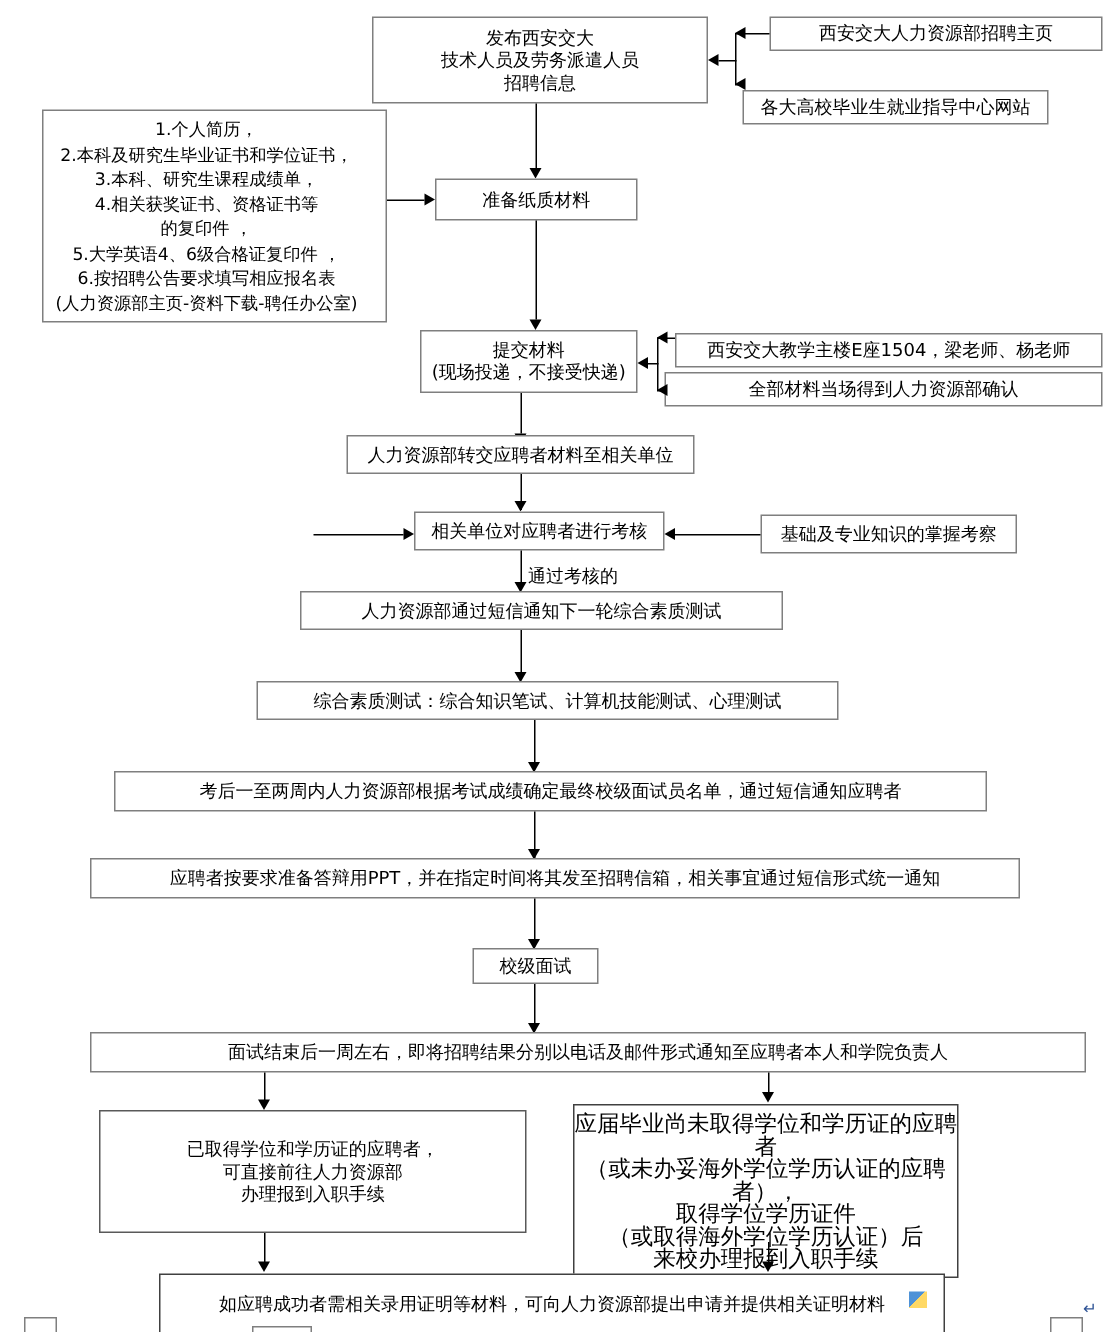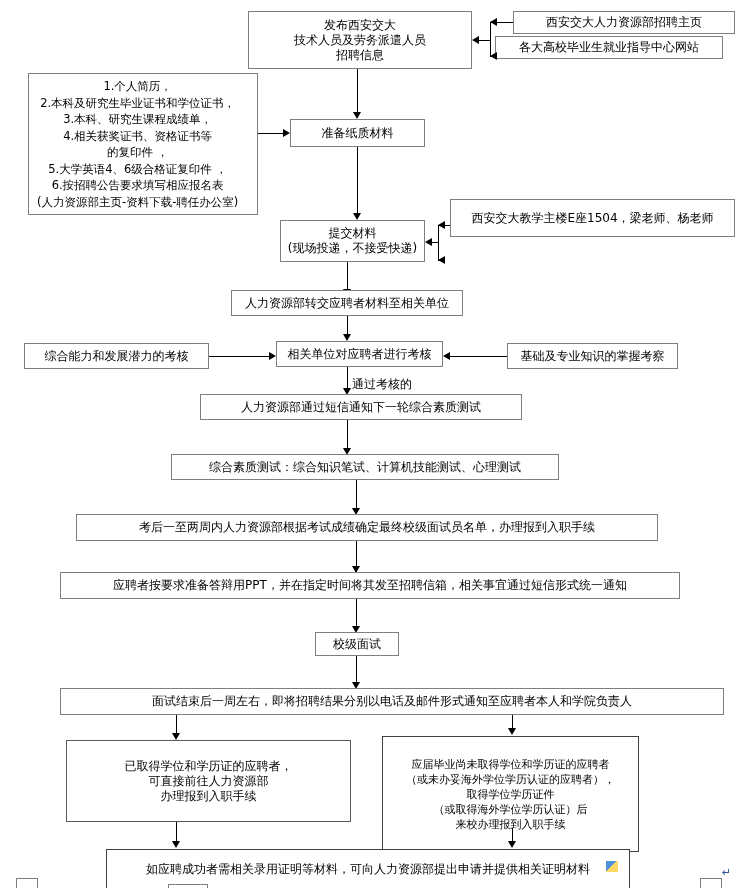--- a/index.html
+++ b/index.html
@@ -84,21 +84,21 @@
 <body>
 
 <div id="canvas">
 
   <div class="box" style="left:248px;top:11px;width:224px;height:58px;">发布西安交大
 技术人员及劳务派遣人员
 招聘信息</div>
 
   <div class="box" style="left:513px;top:11px;width:222px;height:23px;">西安交大人力资源部招聘主页</div>
 
-  <div class="box" style="left:495px;top:36px;width:228px;height:23px;">各大高校毕业生就业指导中心网站</div>
+  <div class="box" style="left:495px;top:60px;width:204px;height:23px;">各大高校毕业生就业指导中心网站</div>
 
   <div class="vline" style="left:490px;top:22px;height:34px;"></div>
   <div class="hline" style="left:490px;top:22px;width:23px;"></div>
   <div class="hline" style="left:490px;top:56px;width:5px;"></div>
   <div class="arrow-l" style="left:490px;top:18px;"></div>
   <div class="arrow-l" style="left:490px;top:52px;"></div>
   <div class="hline" style="left:479px;top:40px;width:12px;"></div>
   <div class="arrow-l" style="left:472px;top:36px;"></div>
 
   <div class="vline" style="left:357px;top:69px;height:43px;"></div>
@@ -117,40 +117,40 @@
 
   <div class="hline" style="left:258px;top:133px;width:25px;"></div>
   <div class="arrow-r" style="left:283px;top:129px;"></div>
 
   <div class="vline" style="left:357px;top:147px;height:66px;"></div>
   <div class="arrow-d" style="left:353px;top:213px;"></div>
 
   <div class="box" style="left:280px;top:220px;width:145px;height:42px;">提交材料
 (现场投递，不接受快递)</div>
 
-  <div class="box" style="left:450px;top:199px;width:285px;height:38px;">西安交大教学主楼E座1504，梁老师、杨老师</div>
-
+  <div class="box" style="left:450px;top:222px;width:285px;height:23px;">西安交大教学主楼E座1504，梁老师、杨老师</div>
+
+  <div class="box" style="left:443px;top:248px;width:292px;height:23px;">全部材料当场得到人力资源部确认</div>
 
   <div class="vline" style="left:438px;top:225px;height:35px;"></div>
   <div class="hline" style="left:438px;top:225px;width:12px;"></div>
   <div class="hline" style="left:438px;top:260px;width:5px;"></div>
   <div class="arrow-l" style="left:438px;top:221px;"></div>
   <div class="arrow-l" style="left:438px;top:256px;"></div>
   <div class="hline" style="left:432px;top:242px;width:7px;"></div>
   <div class="arrow-l" style="left:425px;top:238px;"></div>
 
   <div class="vline" style="left:347px;top:262px;height:27px;"></div>
   <div class="arrow-d" style="left:343px;top:289px;"></div>
 
   <div class="box" style="left:231px;top:290px;width:232px;height:26px;">人力资源部转交应聘者材料至相关单位</div>
 
   <div class="vline" style="left:347px;top:316px;height:24px;"></div>
   <div class="arrow-d" style="left:343px;top:334px;"></div>
 
-  <div class="box" style="left:24px;top:343px;width:185px;height:26px;">综合能力和发展潜力的考核</div>
 
   <div class="box" style="left:276px;top:341px;width:167px;height:26px;">相关单位对应聘者进行考核</div>
 
   <div class="box" style="left:507px;top:343px;width:171px;height:26px;">基础及专业知识的掌握考察</div>
 
   <div class="hline" style="left:209px;top:356px;width:60px;"></div>
   <div class="arrow-r" style="left:269px;top:352px;"></div>
 
   <div class="hline" style="left:450px;top:356px;width:57px;"></div>
   <div class="arrow-l" style="left:443px;top:352px;"></div>
@@ -162,21 +162,21 @@
   <div class="box" style="left:200px;top:394px;width:322px;height:26px;">人力资源部通过短信通知下一轮综合素质测试</div>
 
   <div class="vline" style="left:347px;top:420px;height:33px;"></div>
   <div class="arrow-d" style="left:343px;top:448px;"></div>
 
   <div class="box" style="left:171px;top:454px;width:388px;height:26px;">综合素质测试：综合知识笔试、计算机技能测试、心理测试</div>
 
   <div class="vline" style="left:356px;top:480px;height:33px;"></div>
   <div class="arrow-d" style="left:352px;top:508px;"></div>
 
-  <div class="box" style="left:76px;top:514px;width:582px;height:27px;">考后一至两周内人力资源部根据考试成绩确定最终校级面试员名单，办理报到入职手续</div>
+  <div class="box" style="left:76px;top:514px;width:582px;height:27px;">考后一至两周内人力资源部根据考试成绩确定最终校级面试员名单，通过短信通知应聘者</div>
 
   <div class="vline" style="left:356px;top:541px;height:31px;"></div>
   <div class="arrow-d" style="left:352px;top:566px;"></div>
 
   <div class="box" style="left:60px;top:572px;width:620px;height:27px;">应聘者按要求准备答辩用PPT，并在指定时间将其发至招聘信箱，相关事宜通过短信形式统一通知</div>
 
   <div class="vline" style="left:356px;top:599px;height:32px;"></div>
   <div class="arrow-d" style="left:352px;top:626px;"></div>
 
   <div class="box" style="left:315px;top:632px;width:84px;height:24px;">校级面试</div>
@@ -189,21 +189,21 @@
   <div class="vline" style="left:176px;top:715px;height:23px;"></div>
   <div class="arrow-d" style="left:172px;top:733px;"></div>
 
   <div class="vline" style="left:512px;top:715px;height:18px;"></div>
   <div class="arrow-d" style="left:508px;top:728px;"></div>
 
   <div class="box dark" style="left:66px;top:740px;width:285px;height:82px;">已取得学位和学历证的应聘者，
 可直接前往人力资源部
 办理报到入职手续</div>
 
-  <div class="box thick" style="left:382px;top:736px;width:257px;height:116px;font-size:11px;line-height:15px;">应届毕业尚未取得学位和学历证的应聘者
+  <div class="box thick" style="left:382px;top:736px;width:257px;height:116px;font-size:15px;line-height:15px;">应届毕业尚未取得学位和学历证的应聘者
 （或未办妥海外学位学历认证的应聘者），
 取得学位学历证件
 （或取得海外学位学历认证）后
 来校办理报到入职手续</div>
 
   <div class="vline" style="left:176px;top:822px;height:22px;"></div>
   <div class="arrow-d" style="left:172px;top:841px;"></div>
 
   <div class="vline" style="left:512px;top:828px;height:16px;"></div>
   <div class="arrow-d" style="left:508px;top:841px;"></div>

